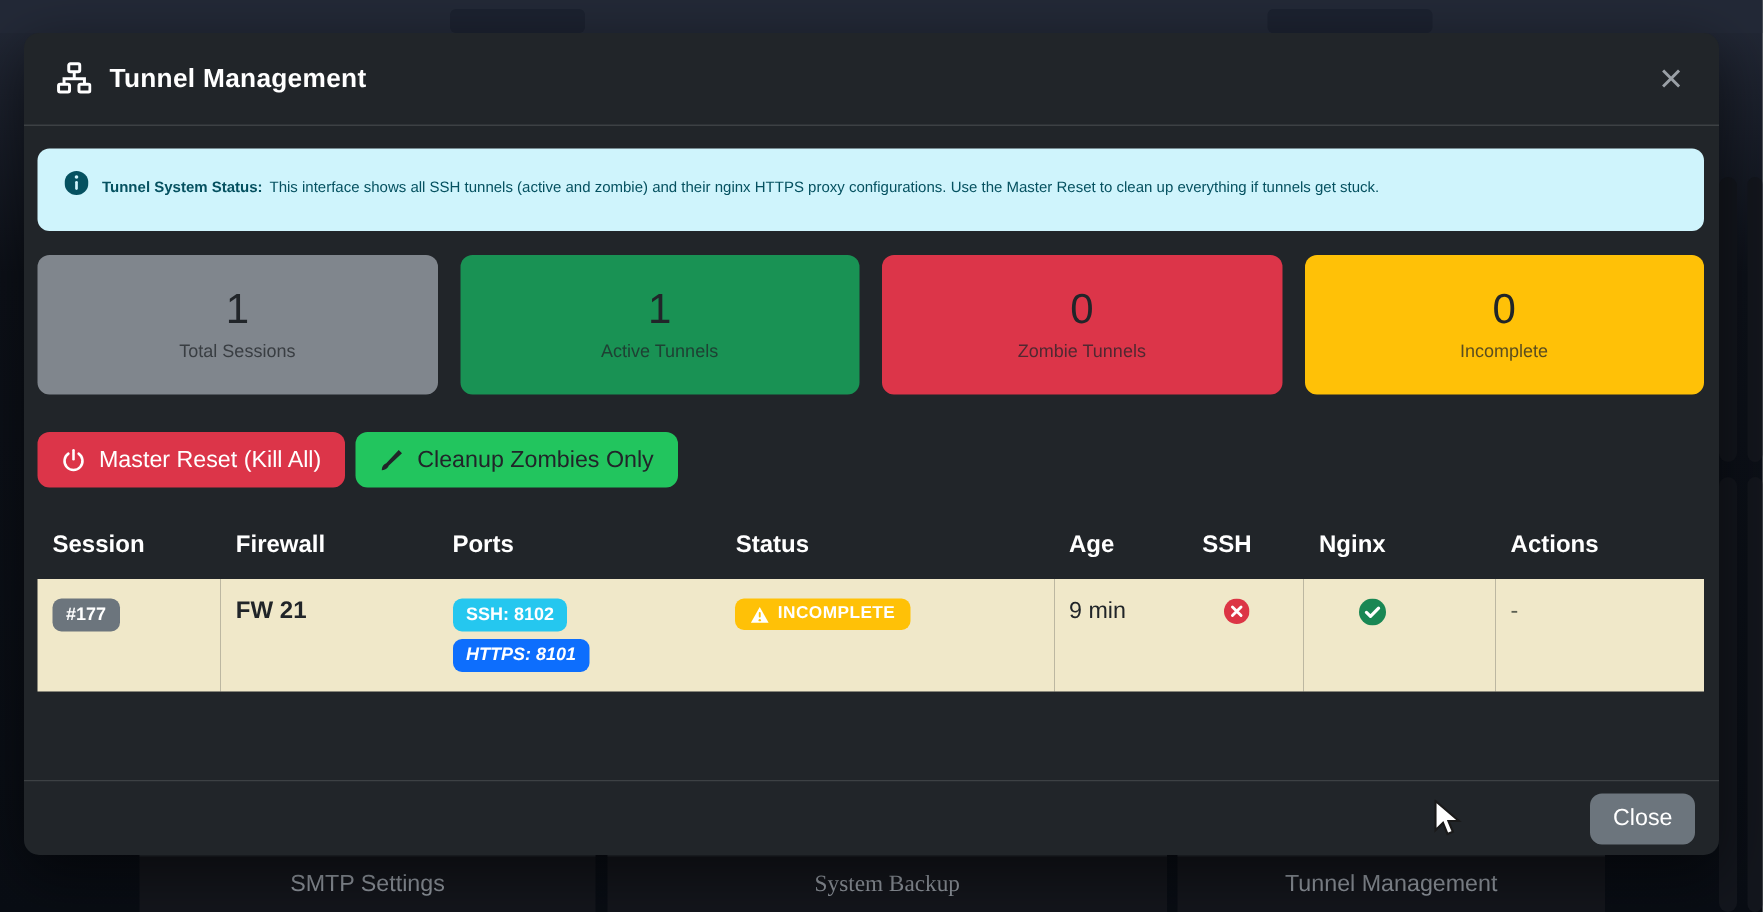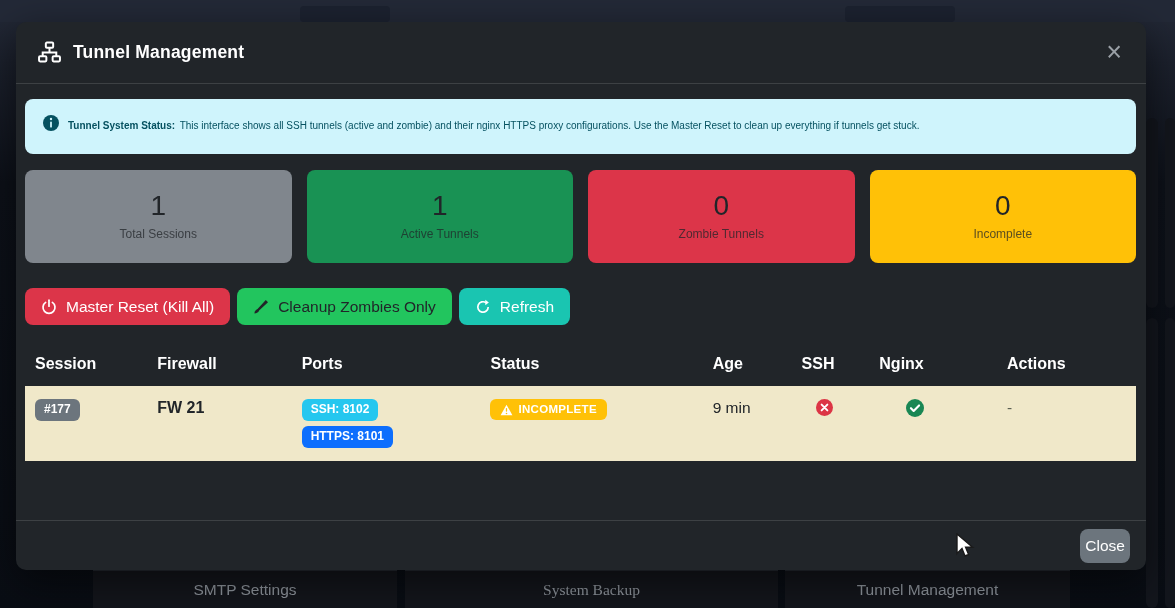--- a/index.html
+++ b/index.html
@@ -82,34 +82,34 @@
   .c-status { width: 20%; } .c-age { width: 8%; } .c-ssh { width: 7%; }
   .c-nginx { width: 11.5%; } .c-actions { width: 12.5%; }
 
   .badge {
     display: inline-flex; align-items: center; gap: 5px;
     border-radius: 6px; color: #fff; font-weight: 700; font-size: 12px;
     padding: 4px 9px; line-height: 1.15;
   }
   .badge-gray { background: #6c757d; }
   .badge-cyan { background: #25c7ef; }
-  .badge-blue { background: #0d6efd; margin-top: 5px; }
+  .badge-blue { background: #0d6efd; margin-top: 5px; font-style: italic; }
   .badge-warn { background: #ffc107; font-size: 11.5px; letter-spacing: .3px; padding: 4px 10px; }
   .fw-name { font-weight: 700; font-size: 16px; }
   .ports-stack { display: flex; flex-direction: column; align-items: flex-start; }
 
   .modal-footer {
     position: absolute; left: 0; right: 0; bottom: 0; height: 50px;
     border-top: 1px solid rgba(255,255,255,0.13);
     display: flex; align-items: center; justify-content: flex-end; padding: 0 16px;
     border-radius: 0 0 10px 10px;
   }
   .btn-close-footer {
     background: #6c757d; color: #fff; border: none; border-radius: 8px;
-    height: 34px; padding: 0 5px; font-size: 15.5px; cursor: pointer;
+    height: 34px; padding: 0 15px; font-size: 15.5px; cursor: pointer;
     font-family: "Liberation Sans", sans-serif;
   }
 
   .cursor { position: absolute; left: 953px; top: 533px; z-index: 50; }
 </style>
 </head>
 <body>
 
 <div class="screen">
 
@@ -184,29 +184,20 @@
           </span>
           <span>Master Reset (Kill All)</span>
         </button>
         <button class="btn btn-warning">
           <span style="display:inline-flex;">
             <svg width="16" height="16" viewBox="0 0 16 16" fill="#212529">
               <path d="M1.5 14.5c0-2.4 1.2-4 3-4.6L12.8 1l2.2 2.2-8.9 8.3c-.6 1.8-2.2 3-5.6 3z"></path>
             </svg>
           </span>
           <span>Cleanup Zombies Only</span>
-        </button>
-        <button class="btn btn-teal">
-          <span style="display:inline-flex;">
-            <svg width="16" height="16" viewBox="0 0 16 16">
-              <path d="M13.2 8a5.2 5.2 0 1 1-2.1-4.2" fill="none" stroke="#ffffff" stroke-width="1.7"></path>
-              <polygon points="10.3,0.8 10.3,6.2 13.8,3.5" fill="#ffffff"></polygon>
-            </svg>
-          </span>
-          <span>Refresh</span>
         </button>
       </div>
 
       <table class="tunnels">
         <colgroup>
           <col class="c-session">
             <col class="c-firewall">
             <col class="c-ports">
             <col class="c-status">
           <col class="c-age">

